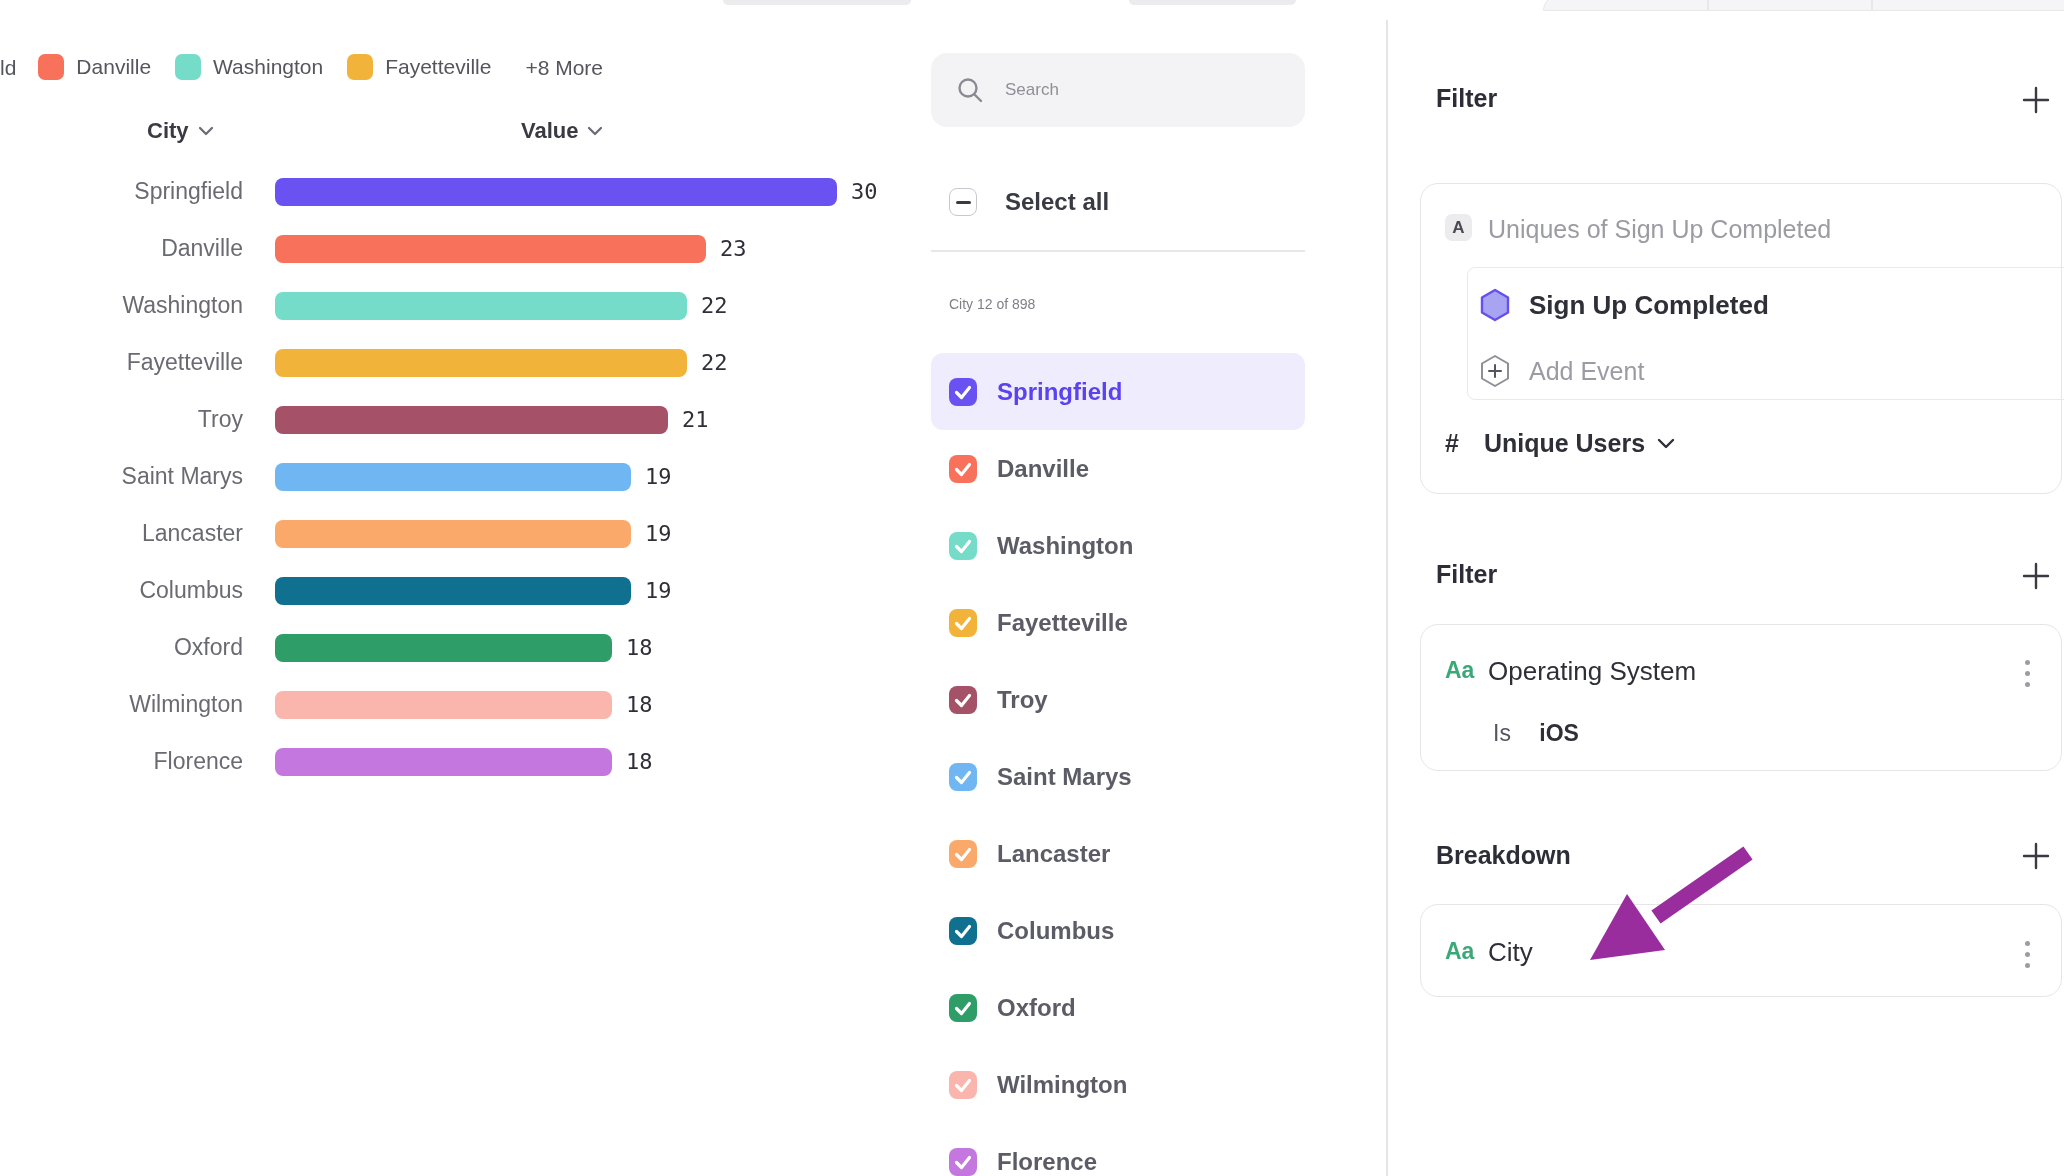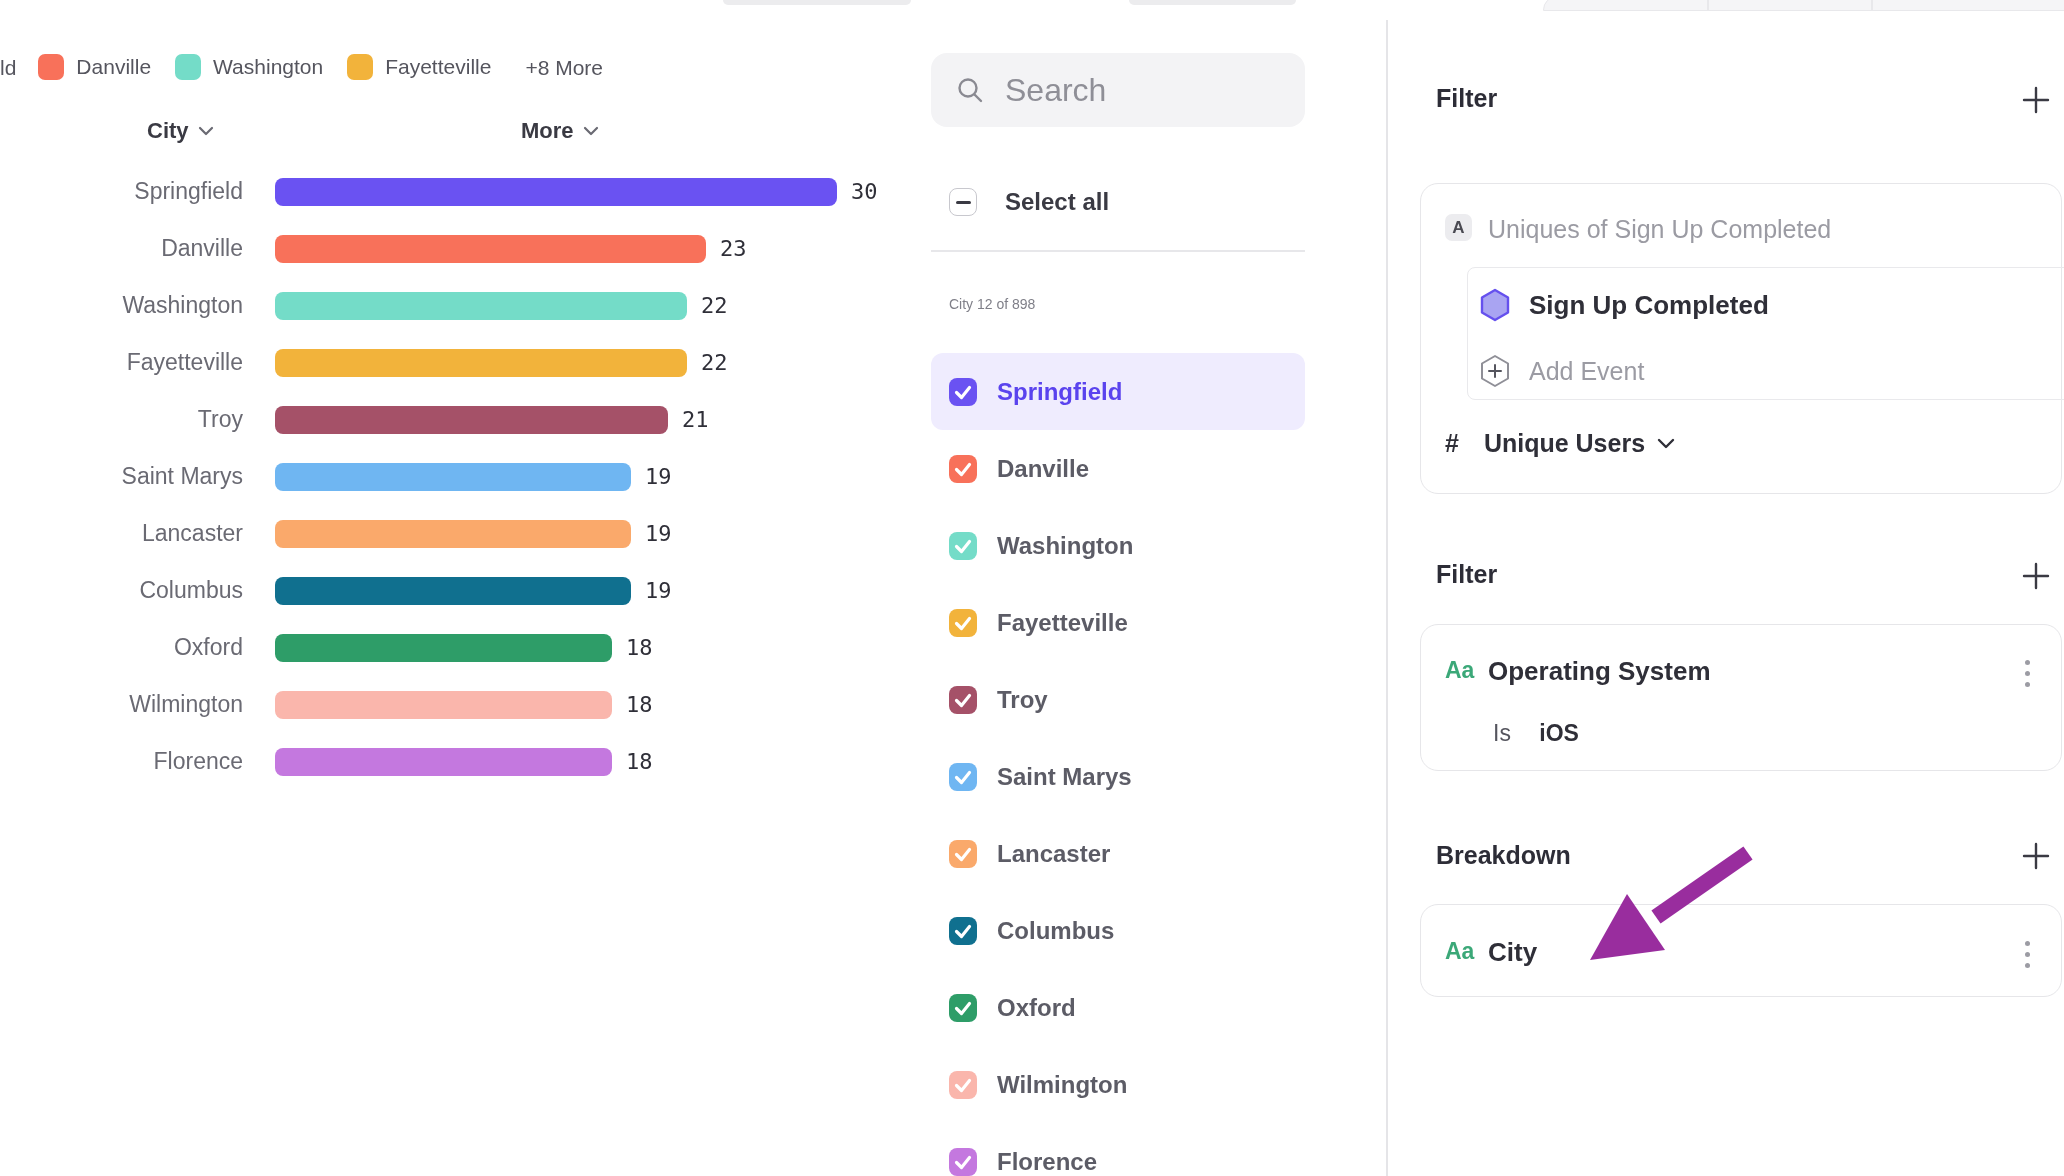--- a/index.html
+++ b/index.html
@@ -32,21 +32,21 @@
   .chart-rows { position:absolute; left:0; top:163px; width:940px; }
   .chart-row { height:57px; display:flex; align-items:center; }
   .row-label { width:243px; text-align:right; font-size:23px; color:#6A6A73; white-space:nowrap; }
   .bar { height:28px; border-radius:8px; margin-left:32px; flex:0 0 auto; }
   .bar-value { margin-left:14px; font-family:"DejaVu Sans Mono", monospace; font-size:22px; color:#2F2F38; }
 
   
   .selector { position:absolute; left:931px; top:0; width:374px; height:1176px; }
   .search { position:absolute; left:0; right:0; top:53px; height:74px; background:#F3F3F5;
     border-radius:16px; display:flex; align-items:center; padding-left:24px; cursor:text; }
-  .search-placeholder { margin-left:20px; font-size:32px; color:#8F8F97; }
+  .search-placeholder { margin-left:20px; font-size:17px; color:#8F8F97; }
   .select-all { position:absolute; left:18px; top:188px; height:28px; display:flex; align-items:center; cursor:pointer; }
   .cb { width:28px; height:28px; border-radius:8px; display:flex; align-items:center; justify-content:center; flex:0 0 auto; }
   .cb-unchecked { background:#fff; border:1.5px solid #C8C8CE; }
   .minus-bar { width:15px; height:3px; border-radius:2px; background:#3A3A43; }
   .select-all-label { margin-left:28px; font-size:24px; font-weight:bold; color:#3A3A43; }
   .list-divider { position:absolute; left:0; right:0; top:250px; height:1.5px; background:#E7E7EA; }
   .group-label { position:absolute; left:18px; top:296px; font-size:14px; color:#7F7F88; }
   .city-list { position:absolute; left:0; right:0; top:353px; }
   .city-row { height:77px; display:flex; align-items:center; padding-left:18px; border-radius:12px; cursor:pointer; }
   .city-row.selected { background:#EFECFE; }
@@ -71,21 +71,21 @@
   .event-ic { position:absolute; left:11px; }
   .hex1 { top:20px; } .hex2 { top:86px; }
   .event-name { position:absolute; left:61px; top:22px; font-size:26px; font-weight:bold; color:#2F2F38; }
   .add-event-label { position:absolute; left:61px; top:89px; font-size:25px; color:#9B9BA3; }
   .measure-row { position:absolute; left:24px; top:245px; display:flex; align-items:center; cursor:pointer; }
   .measure-hash { font-size:25px; font-weight:bold; color:#2F2F38; }
   .measure-label { margin-left:25px; font-size:25px; font-weight:bold; color:#2F2F38; }
   .measure-row svg { margin-left:12px; }
   .filter-card { top:624px; height:147px; }
   .aa-ic { position:absolute; left:24px; font-size:23px; font-weight:bold; color:#3BA878; }
-  .prop-name { position:absolute; left:67px; font-size:26px; font-weight:bold; color:#2F2F38; }
+  .prop-name { position:absolute; left:67px; font-size:26px; font-weight:normal; color:#2F2F38; }
   .kebab { position:absolute; right:20px; width:28px; display:flex; flex-direction:column;
     align-items:center; gap:6px; cursor:pointer; }
   .kebab i { width:5px; height:5px; border-radius:50%; background:#9C9CA4; }
   .op-row { position:absolute; left:72px; top:95px; font-size:23px; color:#55555E; }
   .op-value { margin-left:22px; font-weight:bold; color:#2F2F38; }
   .breakdown-card { top:904px; height:93px; }
   .annotation-arrow { position:absolute; left:1570px; top:835px; pointer-events:none; }
 </style>
 </head>
 <body>
@@ -120,21 +120,21 @@
     <span class="legend-more">+8 More</span>
   </div>
 
   <div class="col-header col-city">
     <span>City</span>
     <svg width="16" height="10" viewBox="0 0 16 10">
       <polyline points="2,2 8,8 14,2" fill="none" stroke="#6A6A73" stroke-width="2.2" stroke-linecap="round" stroke-linejoin="round"></polyline>
     </svg>
   </div>
   <div class="col-header col-value">
-    <span>More</span>
+    <span>Value</span>
     <svg width="16" height="10" viewBox="0 0 16 10">
       <polyline points="2,2 8,8 14,2" fill="none" stroke="#6A6A73" stroke-width="2.2" stroke-linecap="round" stroke-linejoin="round"></polyline>
     </svg>
   </div>
 
   <div class="chart-rows">
     <div class="chart-row">
       <span class="row-label">Springfield</span>
       <span class="bar" style="width: 562px; background: rgb(106, 82, 242);"></span>
       <span class="bar-value">30</span>

